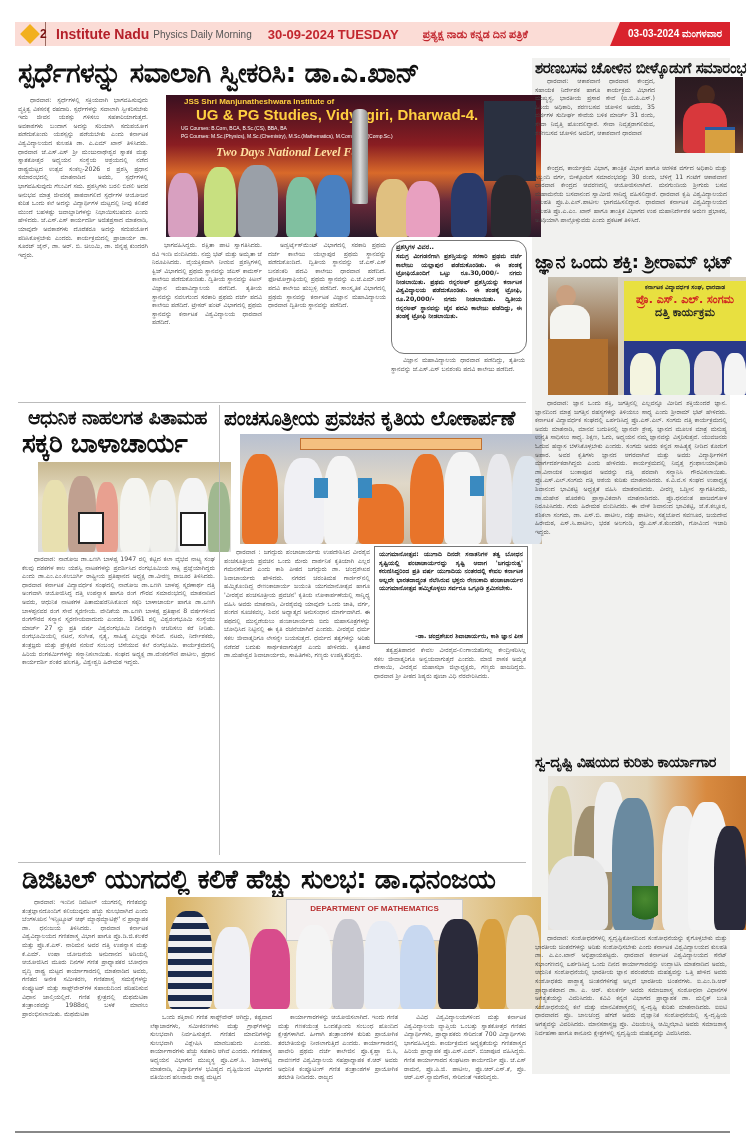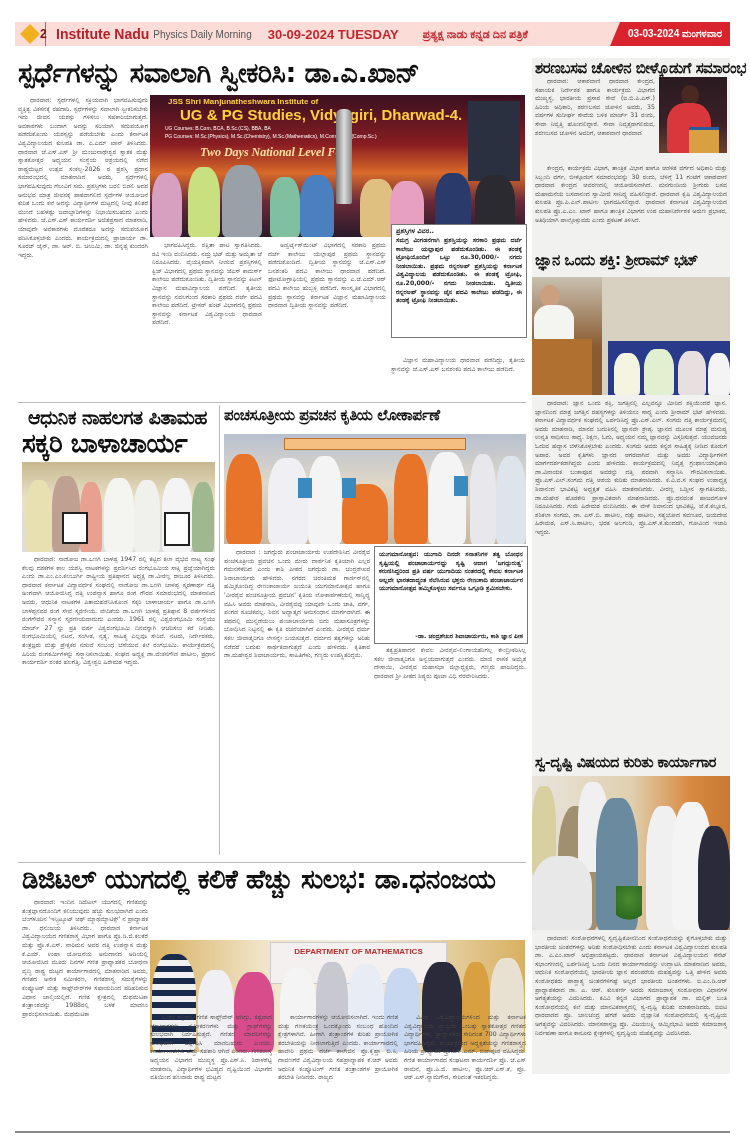--- a/index.html
+++ b/index.html
@@ -6,21 +6,21 @@
   body{width:750px;height:1147px;position:relative;overflow:hidden;font-family:"DejaVu Sans",sans-serif;color:#222;}
   .masthead{position:absolute;left:15px;top:22px;width:715px;height:24px;background:#fbdcd6;display:flex;align-items:center;font-family:"Liberation Sans",sans-serif;}
   .pg{width:30px;height:24px;display:flex;align-items:center;justify-content:center;border-right:1px solid #9a6a60;}
   .pg span{display:inline-block;width:14px;height:14px;background:#f2b01e;transform:rotate(45deg);position:relative;}
   .brand{margin-left:10px;font-size:14px;font-weight:bold;color:#b5202a;}
   .brand-sub{margin-left:4px;font-size:10px;color:#555;}
   .date-en{margin-left:16px;font-size:13px;font-weight:bold;color:#c2262e;}
   .kn-title{margin-left:24px;font-size:11px;font-weight:bold;color:#c2262e;}
   .date-kn{margin-left:auto;height:24px;background:#d9232d;color:#fff;font-size:10px;font-weight:bold;display:flex;align-items:center;padding:0 8px 0 18px;clip-path:polygon(10px 0,100% 0,100% 100%,0 100%);}
   .headline{position:absolute;font-weight:bold;color:#111;white-space:nowrap;font-family:"DejaVu Sans",sans-serif;letter-spacing:-0.5px;}
-  .photo{position:absolute;overflow:hidden;}
+  .photo{position:absolute;overflow:hidden;margin-left:16px;}
   .txt{position:absolute;font-size:6.2px;line-height:8.6px;color:#444;text-align:justify;overflow:hidden;}
   .txt p{margin:0;text-indent:12px;}
   .rail{position:absolute;left:532px;top:58px;width:198px;height:1016px;background:#f1f1ef;}
   .boxed{position:absolute;border:1px solid #777;background:#fff;}
   .rule{position:absolute;height:1px;background:#999;}
   .vrule{position:absolute;width:1px;background:#bbb;}
   .fig{position:absolute;border-radius:40% 40% 10% 10%;}
   .head{position:absolute;border-radius:50%;background:#5a3a2a;}
 </style>
 </head>
@@ -64,21 +64,21 @@
   <div class="fig" style="left:285px;top:78px;width:36px;height:64px;background:#2a3a6a;"></div>
   <div class="fig" style="left:325px;top:80px;width:40px;height:62px;background:#2a2a30;"></div>
 </div>
 
 <div class="txt" style="left:152px;top:241px;width:110px;height:150px;">
     <p>ಭಾಗವಹಿಸಿದ್ದರು. ರಕ್ಷಿತಾ ಪಾಟಿ ಸ್ವಾಗತಿಸಿದರು. ರವಿ ಇಂಡಿ ವಂದಿಸಿದರು. ನಮ್ರ ಭಟ್ ಮತ್ತು ಅಮೃತಾ ಜೆ ನಿರೂಪಿಸಿದರು. ವೈಯಕ್ತಿಕವಾಗಿ ನೀಡುವ ಪ್ರಶಸ್ತಿಗಳಲ್ಲಿ ಕ್ವಿಜ್ ವಿಭಾಗದಲ್ಲಿ ಪ್ರಥಮ ಸ್ಥಾನವನ್ನು ಜೆಎಸ್ ಕಾಮರ್ಸ್ ಕಾಲೇಜು ಪಡೆದುಕೊಂಡಿತು. ದ್ವಿತೀಯ ಸ್ಥಾನವನ್ನು ಕಿಟಲ್ ವಿಜ್ಞಾನ ಮಹಾವಿದ್ಯಾಲಯ ಪಡೆದಿದೆ. ತೃತೀಯ ಸ್ಥಾನವನ್ನು ನವಲಗುಂದ ಸರಕಾರಿ ಪ್ರಥಮ ದರ್ಜೆ ಪದವಿ ಕಾಲೇಜು ಪಡೆದಿದೆ. ಟ್ರೇಸರ್ ಹಂಟ್ ವಿಭಾಗದಲ್ಲಿ ಪ್ರಥಮ ಸ್ಥಾನವನ್ನು ಕರ್ನಾಟಕ ವಿಶ್ವವಿದ್ಯಾಲಯ ಧಾರವಾಡ ಪಡೆದಿದೆ.</p>
   </div>
 <div class="txt" style="left:268px;top:241px;width:118px;height:150px;">
     <p>ಅಡ್ವರ್ಟೈಸ್‌ಮೆಂಟ್ ವಿಭಾಗದಲ್ಲಿ ಸರಕಾರಿ ಪ್ರಥಮ ದರ್ಜೆ ಕಾಲೇಜು ಯಲ್ಲಾಪುರ ಪ್ರಥಮ ಸ್ಥಾನವನ್ನು ಪಡೆದುಕೊಂಡಿದೆ. ದ್ವಿತೀಯ ಸ್ಥಾನವನ್ನು ಜೆ.ಎಸ್.ಎಸ್ ಬನಶಂಕರಿ ಪದವಿ ಕಾಲೇಜು ಧಾರವಾಡ ಪಡೆದಿದೆ. ಫೋಟೋಗ್ರಾಫಿಯಲ್ಲಿ ಪ್ರಥಮ ಸ್ಥಾನವನ್ನು ಎ.ಜೆ.ಎಮ್.ಆರ್ ಪದವಿ ಕಾಲೇಜು ಹುಬ್ಬಳ್ಳಿ ಪಡೆದಿದೆ. ಸಾಂಸ್ಕೃತಿಕ ವಿಭಾಗದಲ್ಲಿ ಪ್ರಥಮ ಸ್ಥಾನವನ್ನು ಕರ್ನಾಟಕ ವಿಜ್ಞಾನ ಮಹಾವಿದ್ಯಾಲಯ ಧಾರವಾಡ ದ್ವಿತೀಯ ಸ್ಥಾನವನ್ನು ಪಡೆದಿದೆ.</p>
   </div>
-<div class="boxed" style="left:391px;top:224px;width:134px;height:112px;">
+<div class="boxed" style="left:391px;top:240px;width:134px;height:112px;border-radius:13px;">
   <div style="font-size:6.5px;font-weight:bold;padding:2px 4px 0;">ಪ್ರಶಸ್ತಿಗಳ ವಿವರ..</div>
   <div class="txt" style="left:4px;top:11px;width:126px;height:98px;color:#222;font-weight:bold;">ಸಮಗ್ರ ವಿಂಗಡನೆಗಾಗಿ ಪ್ರಶಸ್ತಿಯನ್ನು ಸರಕಾರಿ ಪ್ರಥಮ ದರ್ಜೆ ಕಾಲೇಜು ಯಲ್ಲಾಪುರ ಪಡೆದುಕೊಂಡಿತು. ಈ ತಂಡಕ್ಕೆ ಟ್ರೋಫಿಯೊಂದಿಗೆ ಒಟ್ಟು ರೂ.30,000/- ನಗದು ನೀಡಲಾಯಿತು. ಪ್ರಥಮ ರನ್ನರಅಪ್ ಪ್ರಶಸ್ತಿಯನ್ನು ಕರ್ನಾಟಕ ವಿಶ್ವವಿದ್ಯಾಲಯ ಪಡೆದುಕೊಂಡಿತು. ಈ ತಂಡಕ್ಕೆ ಟ್ರೋಫಿ, ರೂ.20,000/- ನಗದು ನೀಡಲಾಯಿತು. ದ್ವಿತೀಯ ರನ್ನರಅಪ್ ಸ್ಥಾನವನ್ನು ಜೈನ ಪದವಿ ಕಾಲೇಜು ಪಡೆದಿದ್ದು, ಈ ತಂಡಕ್ಕೆ ಟ್ರೋಫಿ ನೀಡಲಾಯಿತು.</div>
 </div>
 <div class="txt" style="left:391px;top:356px;width:134px;height:36px;">
     <p>ವಿಜ್ಞಾನ ಮಹಾವಿದ್ಯಾಲಯ ಧಾರವಾಡ ಪಡೆದಿದ್ದು, ತೃತೀಯ ಸ್ಥಾನವನ್ನು ಜೆ.ಎಸ್.ಎಸ್ ಬನಶಂಕರಿ ಪದವಿ ಕಾಲೇಜು ಪಡೆದಿದೆ.</p>
   </div>
 
 <div class="rule" style="left:18px;top:402px;width:508px;background:#bbb;"></div>
 
 <div class="headline" style="left:28px;top:406px;font-size:19px;">ಆಧುನಿಕ ನಾಹಲಗತ ಪಿತಾಮಹ</div>
@@ -93,21 +93,21 @@
   <div class="fig" style="left:170px;top:20px;width:22px;height:70px;background:#a0b890;"></div>
   <div style="position:absolute;left:40px;top:50px;width:22px;height:28px;background:#fff;border:2px solid #222;"></div>
   <div style="position:absolute;left:142px;top:50px;width:22px;height:30px;background:#fff;border:2px solid #222;"></div>
 </div>
 <div class="txt" style="left:22px;top:555px;width:193px;height:300px;">
     <p>ಧಾರವಾಡ: ನಾಡೋಜ ಡಾ.ಏಣಗಿ ಬಾಳಪ್ಪ 1947 ರಲ್ಲಿ ಕಟ್ಟಿದ ಕಲಾ ವೈಭವ ನಾಟ್ಯ ಸಂಘ ಕೆಲವು ದಶಕಗಳ ಕಾಲ ಯಶಸ್ವಿ ನಾಟಕಗಳನ್ನು ಪ್ರದರ್ಶಿಸಿದ ರಂಗಭೂಮಿಯ ಸಾಕ್ಷಿ ಪ್ರಜ್ಞೆಯಾಗಿದ್ದರು ಎಂದು ಡಾ.ಎಂ.ಎಂ.ಕಲಬುರ್ಗಿ ರಾಷ್ಟ್ರೀಯ ಪ್ರತಿಷ್ಠಾನದ ಅಧ್ಯಕ್ಷ ಡಾ.ವೀರಣ್ಣ ರಾಜೂರ ತಿಳಿಸಿದರು. ಧಾರವಾಡ ಕರ್ನಾಟಕ ವಿದ್ಯಾವರ್ಧಕ ಸಂಘದಲ್ಲಿ ನಾಡೋಜ ಡಾ.ಏಣಗಿ ಬಾಳಪ್ಪ ಸ್ಮರಣಾರ್ಥ ದತ್ತಿ ಅಂಗವಾಗಿ ಆಯೋಜಿಸಿದ್ದ ದತ್ತಿ ಉಪನ್ಯಾಸ ಹಾಗೂ ರಂಗ ಗೌರವ ಸಮಾರಂಭದಲ್ಲಿ ಮಾತನಾಡಿದ ಅವರು, ಆಧುನಿಕ ನಾಟಕಗಳ ಪಿತಾಮಹರೆನಿಸಿಕೊಂಡ ಸಕ್ಕರಿ ಬಾಳಾಚಾರ್ಯ ಹಾಗೂ ಡಾ.ಏಣಗಿ ಬಾಳಪ್ಪನವರ ರಂಗ ಸೇವೆ ಸ್ಮರಣೀಯ. ವೇದಿಕೆಯ ಡಾ.ಏಣಗಿ ಬಾಳಪ್ಪ ಪ್ರತಿಷ್ಠಾನ 8 ವರ್ಷಗಳಿಂದ ರಂಗಗೌರವ ಸನ್ಮಾನ ಸ್ಮರಣೀಯವಾದುದು ಎಂದರು. 1961 ರಲ್ಲಿ ವಿಶ್ವರಂಗಭೂಮಿ ಸಂಸ್ಥೆಯು ಮಾರ್ಚ್ 27 ನ್ನು ಪ್ರತಿ ವರ್ಷ ವಿಶ್ವರಂಗಭೂಮಿ ದಿನವನ್ನಾಗಿ ಆಚರಿಸಲು ಕರೆ ನೀಡಿತು. ರಂಗಭೂಮಿಯಲ್ಲಿ ನಟನೆ, ಸಂಗೀತ, ನೃತ್ಯ, ಸಾಹಿತ್ಯ ಎಲ್ಲವೂ ಸೇರಿವೆ. ನಟರು, ನಿರ್ದೇಶಕರು, ತಂತ್ರಜ್ಞರು ಮತ್ತು ಪ್ರೇಕ್ಷಕರ ನಡುವೆ ಸಂಬಂಧ ಬೆಸೆಯುವ ಕಲೆ ರಂಗಭೂಮಿ. ಕಾರ್ಯಕ್ರಮದಲ್ಲಿ ಹಿರಿಯ ರಂಗಕರ್ಮಿಗಳನ್ನು ಸನ್ಮಾನಿಸಲಾಯಿತು. ಸಂಘದ ಅಧ್ಯಕ್ಷ ಡಾ.ವೆಂಕನಗೌಡ ಪಾಟೀಲ, ಪ್ರಧಾನ ಕಾರ್ಯದರ್ಶಿ ಶಂಕರ ಹಲಗತ್ತಿ, ವಿಶ್ವೇಶ್ವರಿ ಹಿರೇಮಠ ಇದ್ದರು.</p>
   </div>
 
 <div class="vrule" style="left:219px;top:405px;height:450px;"></div>
 
-<div class="headline" style="left:224px;top:406px;font-size:15px;">ಪಂಚಸೂತ್ರೀಯ ಪ್ರವಚನ ಕೃತಿಯ ಲೋಕಾರ್ಪಣೆ</div>
+<div class="headline" style="left:224px;top:406px;font-size:20px;">ಪಂಚಸೂತ್ರೀಯ ಪ್ರವಚನ ಕೃತಿಯ ಲೋಕಾರ್ಪಣೆ</div>
 <div class="photo" style="left:224px;top:434px;width:302px;height:110px;background:linear-gradient(180deg,#b8c0d0 0%,#e0d8c8 45%,#c8b8a0 100%);">
   <div style="position:absolute;left:60px;top:4px;width:180px;height:10px;background:#f4c080;border:1px solid #c07030;"></div>
   <div class="fig" style="left:2px;top:20px;width:36px;height:90px;background:#e8742a;"></div>
   <div class="fig" style="left:44px;top:24px;width:40px;height:86px;background:#f0f0f4;"></div>
   <div class="fig" style="left:84px;top:22px;width:34px;height:88px;background:#f4f4f4;"></div>
   <div class="fig" style="left:118px;top:50px;width:46px;height:60px;background:#e8742a;"></div>
   <div class="fig" style="left:170px;top:20px;width:34px;height:90px;background:#e8742a;"></div>
   <div class="fig" style="left:204px;top:18px;width:38px;height:92px;background:#f4f4f4;"></div>
   <div class="fig" style="left:246px;top:20px;width:26px;height:90px;background:#e8e8ec;"></div>
   <div class="fig" style="left:272px;top:22px;width:30px;height:88px;background:#dde4ec;"></div>
@@ -125,21 +125,21 @@
 <div class="txt" style="left:374px;top:646px;width:152px;height:208px;">
     <p>ತತ್ವಪ್ರತಿಪಾದನೆ ಕೇವಲ ವೀರಶೈವ-ಲಿಂಗಾಯತರಿಗಲ್ಲ ಕೇಂದ್ರೀಕರಿಸಿಲ್ಲ ಸಕಲ ಜೀವಾತ್ಮರಿಗೂ ಅನ್ವಯವಾಗುತ್ತದೆ ಎಂದರು. ಮಾಜಿ ಶಾಸಕ ಅಮೃತ ದೇಸಾಯಿ, ವೀರಶೈವ ಮಹಾಸಭಾ ಜಿಲ್ಲಾಧ್ಯಕ್ಷರು, ಗಣ್ಯರು ಹಾಜರಿದ್ದರು. ಧಾರವಾಡ ಶ್ರೀ ಪೀಠದ ಶಿಷ್ಯರು ಪೂಜಾ ವಿಧಿ ನೆರವೇರಿಸಿದರು.</p>
   </div>
 
 <div class="rule" style="left:18px;top:862px;width:508px;background:#bbb;"></div>
 
 <div class="headline" style="left:22px;top:864px;font-size:26px;">ಡಿಜಿಟಲ್ ಯುಗದಲ್ಲಿ ಕಲಿಕೆ ಹೆಚ್ಚು ಸುಲಭ: ಡಾ.ಧನಂಜಯ</div>
 <div class="txt" style="left:22px;top:898px;width:126px;height:228px;">
     <p>ಧಾರವಾಡ: ಇಂದಿನ ಡಿಜಿಟಲ್ ಯುಗದಲ್ಲಿ ಗಣಿತವನ್ನು ತಂತ್ರಜ್ಞಾನದೊಂದಿಗೆ ಕಲಿಯುವುದು ಹೆಚ್ಚು ಸುಲಭವಾಗಿದೆ ಎಂದು ಬೆಂಗಳೂರಿನ 'ಇನ್ಸ್ಟಿಟ್ಯೂಟ್ ಆಫ್ ಮ್ಯಾಥಮ್ಯಾಟಿಕ್ಸ್' ನ ಪ್ರಾಧ್ಯಾಪಕ ಡಾ. ಧನಂಜಯ ತಿಳಿಸಿದರು. ಧಾರವಾಡ ಕರ್ನಾಟಕ ವಿಶ್ವವಿದ್ಯಾಲಯದ ಗಣಿತಶಾಸ್ತ್ರ ವಿಭಾಗ ಹಾಗೂ ಪ್ರೊ.ಡಿ.ಜಿ.ಕಲಕೆರೆ ಮತ್ತು ಪ್ರೊ.ಕೆ.ಎಸ್. ನಾರಿಮನ ಅವರ ದತ್ತಿ ಉಪನ್ಯಾಸ ಮತ್ತು ಕೆ.ಎಮ್. ಉಷಾ ಯೋಜನೆಯ ಅನುದಾನದ ಅಡಿಯಲ್ಲಿ ಆಯೋಜಿಸಿದ ಮೂರು ದಿನಗಳ ಗಣಿತ ಪ್ರಾಧ್ಯಾಪಕರ ಬೋಧನಾ ವೃದ್ಧಿ ರಾಷ್ಟ್ರ ಮಟ್ಟದ ಕಾರ್ಯಾಗಾರದಲ್ಲಿ ಮಾತನಾಡಿದ ಅವರು, ಗಣಿತದ ಅನೇಕ ಸಮೀಕರಣ, ಗಣಿತಶಾಸ್ತ್ರ ಸಮಸ್ಯೆಗಳನ್ನು ಕಂಪ್ಯೂಟರ್ ಮತ್ತು ಸಾಫ್ಟ್‌ವೇರ್‌ಗಳ ಸಹಾಯದಿಂದ ಪರಿಹರಿಸುವ ವಿಧಾನ ಚಾಲ್ತಿಯಲ್ಲಿದೆ. ಗಣಿತ ಕ್ಷೇತ್ರದಲ್ಲಿ ಮೆಥಮೆಟಿಕಾ ತಂತ್ರಾಂಶವನ್ನು 1988ರಲ್ಲಿ ಬಳಕೆ ಮಾಡಲು ಪ್ರಾರಂಭಿಸಲಾಯಿತು. ಮೆಥಮೆಟಿಕಾ</p>
   </div>
-<div class="photo" style="left:150px;top:940px;width:375px;height:112px;background:linear-gradient(90deg,#d8b060 0%,#f0e4c8 30%,#f4f0e8 55%,#d8b060 100%);">
+<div class="photo" style="left:150px;top:897px;width:375px;height:112px;background:linear-gradient(90deg,#d8b060 0%,#f0e4c8 30%,#f4f0e8 55%,#d8b060 100%);">
   <div style="position:absolute;left:120px;top:2px;width:175px;height:40px;background:#f4f0f0;border:1px solid #ccc;">
     <div style="text-align:center;font-size:8px;font-weight:bold;color:#b83030;font-family:'Liberation Sans',sans-serif;margin-top:4px;">DEPARTMENT OF MATHEMATICS</div>
   </div>
   <div class="fig" style="left:2px;top:14px;width:44px;height:98px;background:repeating-linear-gradient(180deg,#1a2a4a 0 6px,#f0f0f0 6px 12px);"></div>
   <div class="fig" style="left:48px;top:30px;width:36px;height:82px;background:#f0f0f4;"></div>
   <div class="fig" style="left:84px;top:32px;width:40px;height:80px;background:#d84c8c;"></div>
   <div class="fig" style="left:130px;top:28px;width:36px;height:84px;background:#f4f4f4;"></div>
   <div class="fig" style="left:166px;top:22px;width:32px;height:90px;background:#c8c8d0;"></div>
   <div class="fig" style="left:198px;top:24px;width:36px;height:88px;background:#e8ecf4;"></div>
   <div class="fig" style="left:234px;top:28px;width:36px;height:84px;background:#c8d8f0;"></div>
@@ -163,26 +163,31 @@
   </div>
 <div class="photo" style="left:659px;top:77px;width:68px;height:76px;background:linear-gradient(180deg,#2a1a20 0%,#3a2028 60%,#6a4030 100%);">
   <div class="head" style="left:22px;top:8px;width:18px;height:20px;background:#4a2a20;"></div>
   <div class="fig" style="left:8px;top:26px;width:44px;height:50px;background:#d8383c;"></div>
   <div style="position:absolute;left:30px;top:50px;width:30px;height:26px;background:#d8a040;border-top:3px solid #2a5aa0;"></div>
 </div>
 <div class="txt" style="left:535px;top:164px;width:192px;height:82px;">
     <p>ಕೇಂದ್ರದ, ಕಾರ್ಯಕ್ರಮ ವಿಭಾಗ, ತಾಂತ್ರಿಕ ವಿಭಾಗ ಹಾಗೂ ಆಡಳಿತ ವರ್ಗದ ಅಧಿಕಾರಿ ಮತ್ತು ಸಿಬ್ಬಂದಿ ವರ್ಗ, ಬೀಳ್ಕೊಡುಗೆ ಸಮಾರಂಭವನ್ನು 30 ರಂದು, ಬೆಳಿಗ್ಗೆ 11 ಗಂಟೆಗೆ ಆಕಾಶವಾಣಿ ಧಾರವಾಡ ಕೇಂದ್ರದ ಆವರಣದಲ್ಲಿ ಆಯೋಜಿಸಲಾಗಿದೆ. ಮನಗುಂಡಿಯ ಶ್ರೀಗುರು ಬಸವ ಮಹಾಮನೆಯ ಬಸವಾನಂದ ಸ್ವಾಮೀಜಿ ಸಾನಿಧ್ಯ ವಹಿಸಲಿದ್ದಾರೆ. ಧಾರವಾಡ ಕೃಷಿ ವಿಶ್ವವಿದ್ಯಾಲಯದ ಕುಲಪತಿ ಪ್ರೊ.ಪಿ.ಎಲ್.ಪಾಟೀಲ ಭಾಗವಹಿಸಲಿದ್ದಾರೆ. ಧಾರವಾಡ ಕರ್ನಾಟಕ ವಿಶ್ವವಿದ್ಯಾಲಯದ ಕುಲಪತಿ ಪ್ರೊ.ಎ.ಎಂ. ಖಾನ್ ಹಾಗೂ ತಾಂತ್ರಿಕ ವಿಭಾಗದ ಉಪ ಮಹಾನಿರ್ದೇಶಕ ಅರುಣ ಪ್ರಭಾಕರ, ಅತಿಥಿಯಾಗಿ ಪಾಲ್ಗೊಳ್ಳುವರು ಎಂದು ಪ್ರಕಟಣೆ ತಿಳಿಸಿದೆ.</p>
   </div>
 
-<div class="headline" style="left:535px;top:251px;font-size:15px;">ಜ್ಞಾನ ಒಂದು ಶಕ್ತಿ: ಶ್ರೀರಾಮ್ ಭಟ್</div>
+<div class="headline" style="left:535px;top:251px;font-size:18px;">ಜ್ಞಾನ ಒಂದು ಶಕ್ತಿ: ಶ್ರೀರಾಮ್ ಭಟ್</div>
 <div class="photo" style="left:532px;top:277px;width:198px;height:118px;background:#d8d0c0;">
   <div style="position:absolute;left:0;top:0;width:70px;height:118px;background:linear-gradient(180deg,#c8c0b0,#8a5a30 60%);"></div>
   <div class="head" style="left:8px;top:8px;width:20px;height:22px;background:#caa080;"></div>
   <div class="fig" style="left:2px;top:28px;width:40px;height:36px;background:#f4f4f0;"></div>
   <div style="position:absolute;left:0;top:62px;width:60px;height:56px;background:#b07030;"></div>
+  <div style="position:absolute;left:76px;top:4px;width:122px;height:60px;background:#e8e040;">
+    <div style="text-align:center;font-size:6px;font-weight:bold;color:#222;margin-top:2px;">ಕರ್ನಾಟಕ ವಿದ್ಯಾವರ್ಧಕ ಸಂಘ, ಧಾರವಾಡ</div>
+    <div style="text-align:center;font-size:11px;font-weight:bold;color:#d02020;margin-top:2px;">ಪ್ರೊ. ಎಸ್. ಎಲ್. ಸಂಗಮ</div>
+    <div style="text-align:center;font-size:11px;font-weight:bold;color:#222;">ದತ್ತಿ ಕಾರ್ಯಕ್ರಮ</div>
+  </div>
   <div style="position:absolute;left:76px;top:64px;width:122px;height:54px;background:#2a3a8a;"></div>
   <div class="fig" style="left:82px;top:76px;width:26px;height:42px;background:#f4f4e0;"></div>
   <div class="fig" style="left:112px;top:72px;width:30px;height:46px;background:#e0f0d0;"></div>
   <div class="fig" style="left:146px;top:74px;width:28px;height:44px;background:#e8e0e0;"></div>
   <div class="fig" style="left:176px;top:76px;width:22px;height:42px;background:#f4f4f4;"></div>
 </div>
 <div class="txt" style="left:535px;top:399px;width:192px;height:343px;">
     <p>ಧಾರವಾಡ: ಜ್ಞಾನ ಒಂದು ಶಕ್ತಿ, ಜಗತ್ತಿನಲ್ಲಿ ಎಲ್ಲವನ್ನೂ ಮೀರಿದ ಶಕ್ತಿಯೆಂದರೆ ಜ್ಞಾನ. ಜ್ಞಾನದಿಂದ ಮಾತ್ರ ಜಗತ್ತಿನ ರಹಸ್ಯಗಳನ್ನು ತಿಳಿಯಲು ಸಾಧ್ಯ ಎಂದು ಶ್ರೀರಾಮ್ ಭಟ್ ಹೇಳಿದರು. ಕರ್ನಾಟಕ ವಿದ್ಯಾವರ್ಧಕ ಸಂಘದಲ್ಲಿ ಏರ್ಪಡಿಸಿದ್ದ ಪ್ರೊ.ಎಸ್.ಎಲ್. ಸಂಗಮ ದತ್ತಿ ಕಾರ್ಯಕ್ರಮದಲ್ಲಿ ಅವರು ಮಾತನಾಡಿ, ಮಾನವ ಬದುಕಿನಲ್ಲಿ ಜ್ಞಾನವೇ ಶ್ರೇಷ್ಠ. ಜ್ಞಾನದ ಮೂಲಕ ಮಾತ್ರ ಮನುಷ್ಯ ಉನ್ನತಿ ಸಾಧಿಸಲು ಸಾಧ್ಯ. ಶಿಕ್ಷಣ, ಓದು, ಅಧ್ಯಯನ ನಮ್ಮ ಜ್ಞಾನವನ್ನು ವಿಸ್ತರಿಸುತ್ತವೆ. ಯುವಜನರು ಓದುವ ಹವ್ಯಾಸ ಬೆಳೆಸಿಕೊಳ್ಳಬೇಕು ಎಂದರು. ಸಂಗಮ ಅವರು ಕನ್ನಡ ಸಾಹಿತ್ಯಕ್ಕೆ ನೀಡಿದ ಕೊಡುಗೆ ಅಪಾರ. ಅವರ ಕೃತಿಗಳು ಜ್ಞಾನದ ಆಗರವಾಗಿವೆ ಮತ್ತು ಅವರು ವಿದ್ಯಾರ್ಥಿಗಳಿಗೆ ಮಾರ್ಗದರ್ಶಕರಾಗಿದ್ದರು ಎಂದು ಹೇಳಿದರು. ಕಾರ್ಯಕ್ರಮದಲ್ಲಿ ನಿವೃತ್ತ ಗ್ರಂಥಾಲಯಾಧಿಕಾರಿ ಡಾ.ವಿನಾಯಕ ಬಂಕಾಪೂರ ಅವರನ್ನು ದತ್ತಿ ಪರವಾಗಿ ಸನ್ಮಾನಿಸಿ ಗೌರವಿಸಲಾಯಿತು. ಪ್ರೊ.ಎಸ್.ಎಲ್.ಸಂಗಮ ದತ್ತಿ ಆಶಯ ಕುರಿತು ಮಾತನಾಡಿದರು. ಕ.ವಿ.ವ.ಸ ಸಂಘದ ಉಪಾಧ್ಯಕ್ಷ ಶಿವಾನಂದ ಭಾವಿಕಟ್ಟಿ ಅಧ್ಯಕ್ಷತೆ ವಹಿಸಿ ಮಾತನಾಡಿದರು. ವೀರಣ್ಣ ಒಡ್ಡೀನ ಸ್ವಾಗತಿಸಿದರು, ಡಾ.ಮಹೇಶ ಹೊರಕೇರಿ ಪ್ರಾಸ್ತಾವಿಕವಾಗಿ ಮಾತನಾಡಿದರು. ಪ್ರೊ.ಧನವಂತ ಹಾಜವಗೋಳ ನಿರೂಪಿಸಿದರು. ಗುರು ಹಿರೇಮಠ ವಂದಿಸಿದರು. ಈ ವೇಳೆ ಶಿವಾನಂದ ಭಾವಿಕಟ್ಟಿ, ಜೆ.ಕೆ.ಕಲ್ಲೂರ, ಶಶಿಕಲಾ ಸಂಗಮ, ಡಾ. ಎಸ್.ಬಿ. ಪಾಟೀಲ, ದತ್ತು ಪಾಟೀಲ, ಸತ್ಯಬೋದ ಸವಣೂರ, ಜಯದೇವ ಹಿರೇಮಠ, ಎಸ್.ಸಿ.ಪಾಟೀಲ, ಭರತ ಅಲಗಂಡಿ, ಪ್ರೊ.ಎಸ್.ಕೆ.ಕುಂದರಗಿ, ಗೋವಿಂದ ಇಜಾರಿ ಇದ್ದರು.</p>
   </div>
 

